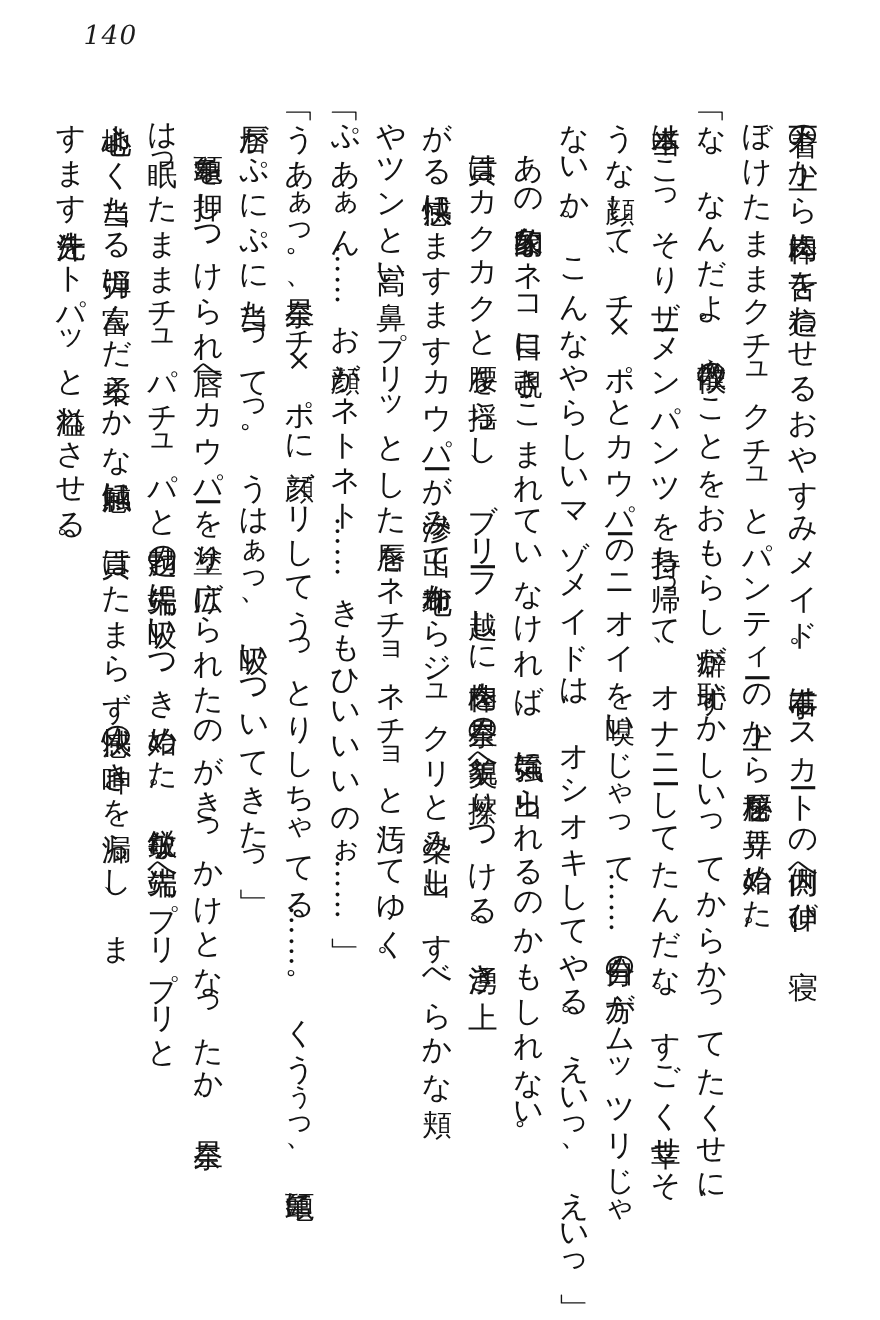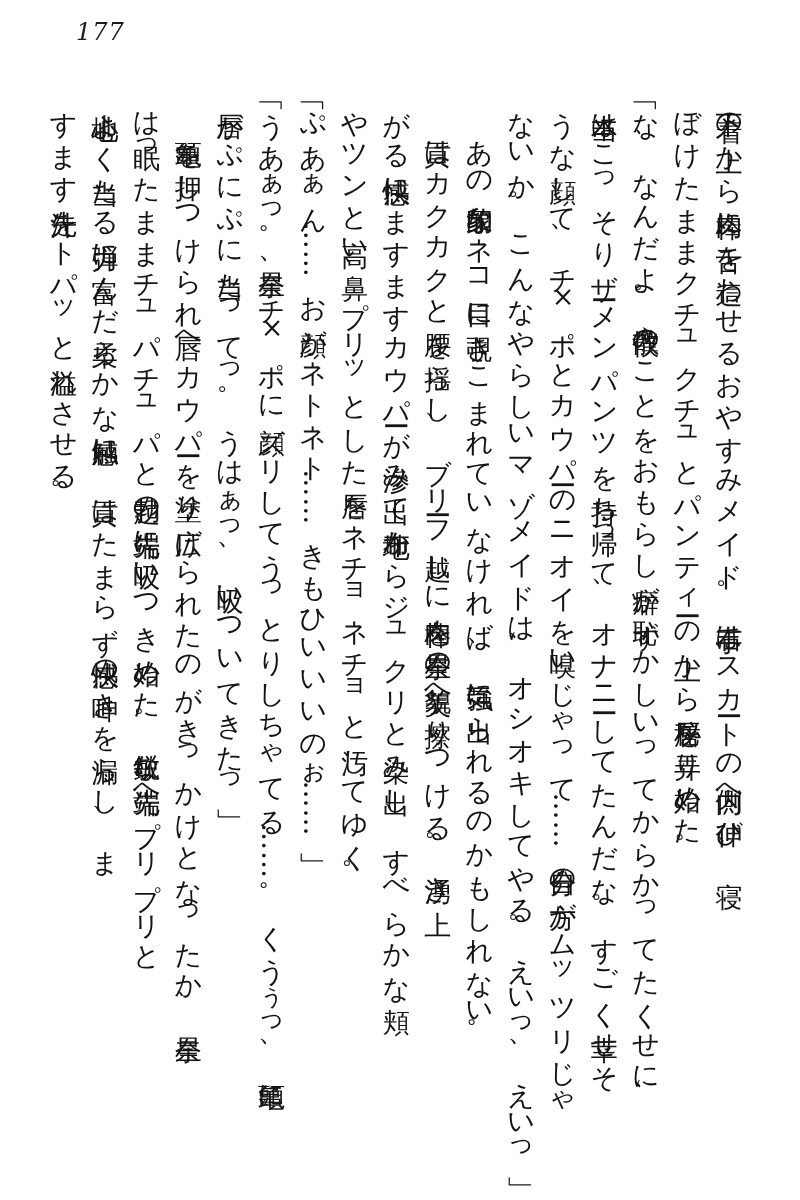--- a/index.html
+++ b/index.html
@@ -39,21 +39,21 @@
     white-space: nowrap;
   }
   .indent {
     text-indent: 28px;
   }
 </style>
 </head>
 <body>
 
 <div>
-  <div class="page-number">177</div>
+  <div class="page-number">140</div>
 
   <div class="text-block">
     <div class="line">下着の上から肉棒に舌を這わせるおやすみメイド。右手はスカートの内側へ伸び、寝</div>
     <div class="line">ぼけたままクチュクチュとパンティーの上から秘唇を弄り始めた。</div>
     <div class="line">「な、なんだよ。散々僕のことをおもらし癖が恥ずかしいってからかってたくせに、</div>
     <div class="line">本当はこっそりザーメンパンツを持ち帰って、オナニーしてたんだな。すごく幸せそ</div>
     <div class="line">うな顔して、チ×ポとカウパーのニオイを嗅いじゃって……自分の方がムッツリじゃ</div>
     <div class="line">ないか。こんなやらしいマゾメイドは、オシオキしてやる。えいっ、えいっ」</div>
     <div class="line indent">あの印象的なネコ目に覗きこまれていなければ、強気に出られるのかもしれない。</div>
     <div class="line indent">貢はカクカクと腰を揺らし、ブリーフ越しに肉棒を星奈の美貌へ擦りつける。湧き上</div>

